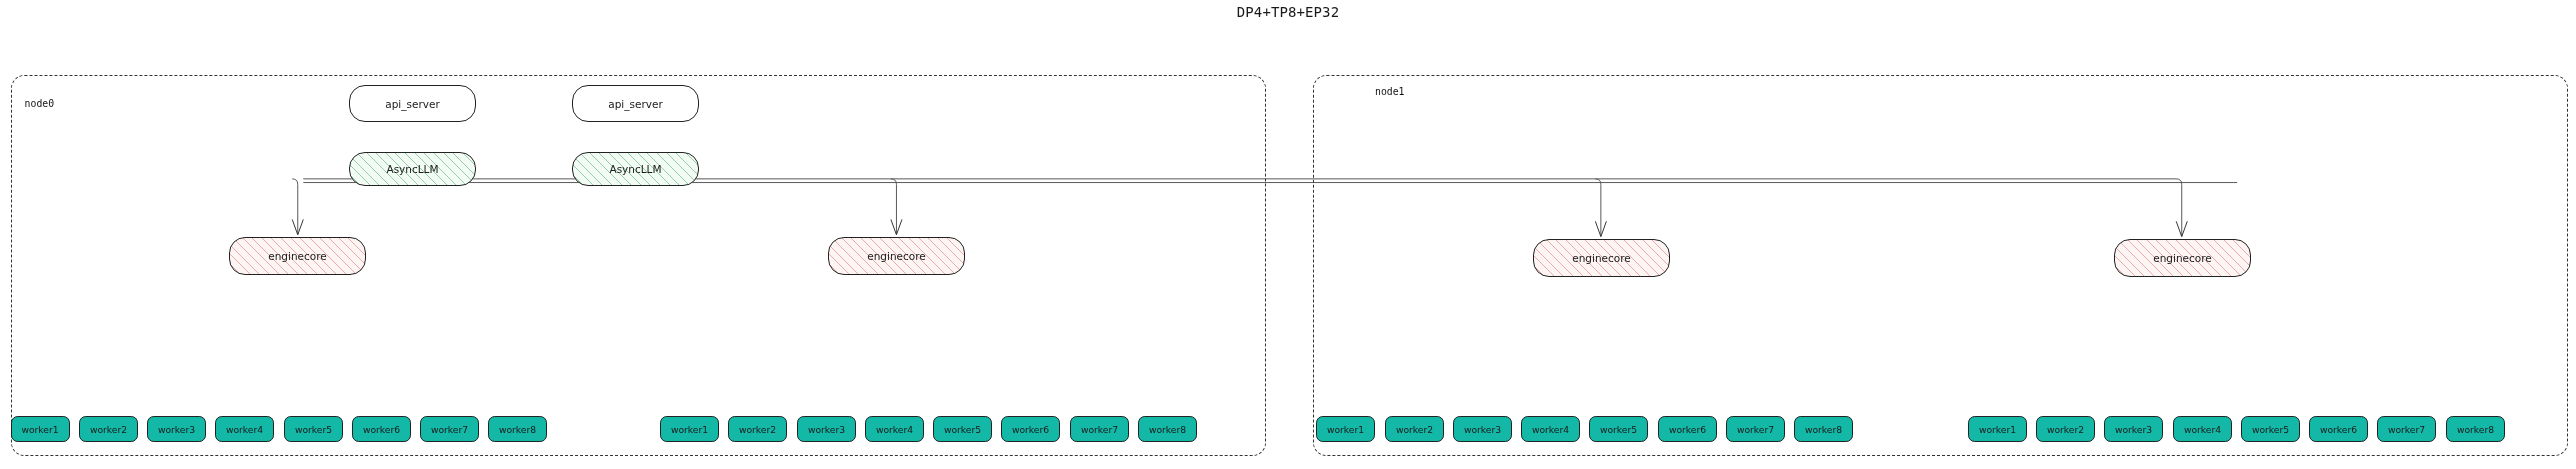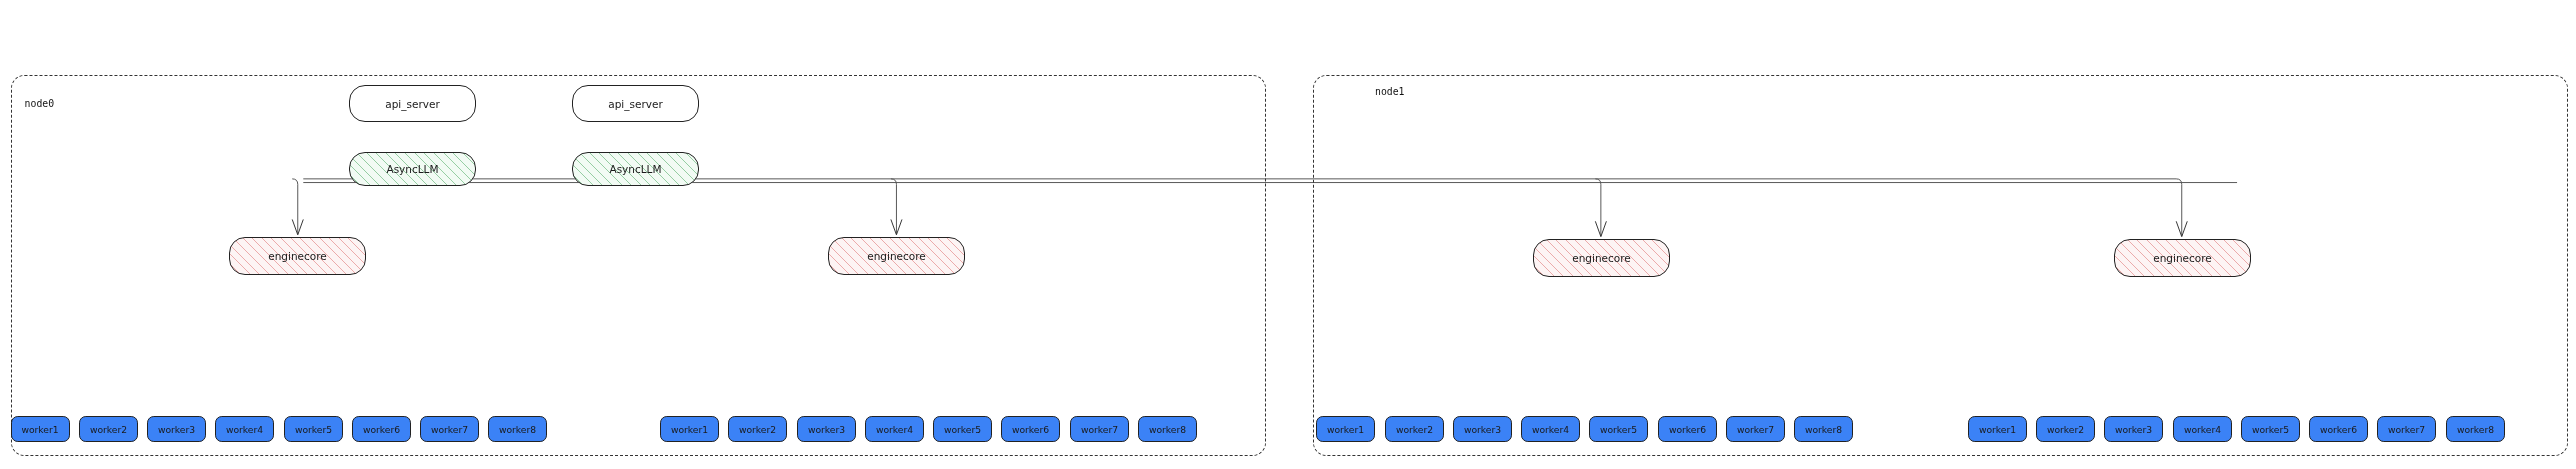--- a/index.html
+++ b/index.html
@@ -80,21 +80,21 @@
       rgba(224,122,122,0.6) 0.7px,
       rgba(0,0,0,0) 0.7px,
       rgba(0,0,0,0) 6.8px
     );
   }
   .box-worker {
     position: absolute;
     box-sizing: border-box;
     border: 1.2px solid #222222;
     border-radius: 6.8px;
-    background: #3b82f6;
+    background: #14b8a6;
     display: flex;
     align-items: center;
     justify-content: center;
     font-size: 9.2px;
     font-family: "DejaVu Sans", sans-serif;
     color: #1a1a1a;
     white-space: nowrap;
   }
   #edges {
     position: absolute;
@@ -113,20 +113,21 @@
     fill: none;
     stroke: #333333;
     stroke-width: 1.6;
   }
 </style>
 </head>
 <body>
 
 <div id="canvas">
 
+  <div id="title">DP4+TP8+EP32</div>
 
   <svg id="edges" viewBox="0 0 4188 763" width="2576" height="469" xmlns="http://www.w3.org/2000/svg">
     <g id="edge-group">
         <path d="M 660 257 L 660 282" class="edge-path"></path>
         <path d="M 675 257 L 675 288" class="edge-path"></path>
         <path d="M 1024 257 L 1024 282" class="edge-path"></path>
         <path d="M 1039 257 L 1039 288" class="edge-path"></path>
         <path d="M 492 291 L 3539 291" class="edge-path"></path>
         <path d="M 492 297 L 3638 297" class="edge-path"></path>
         <path d="M 660 282 Q 660 291 651 291" class="edge-path"></path>

